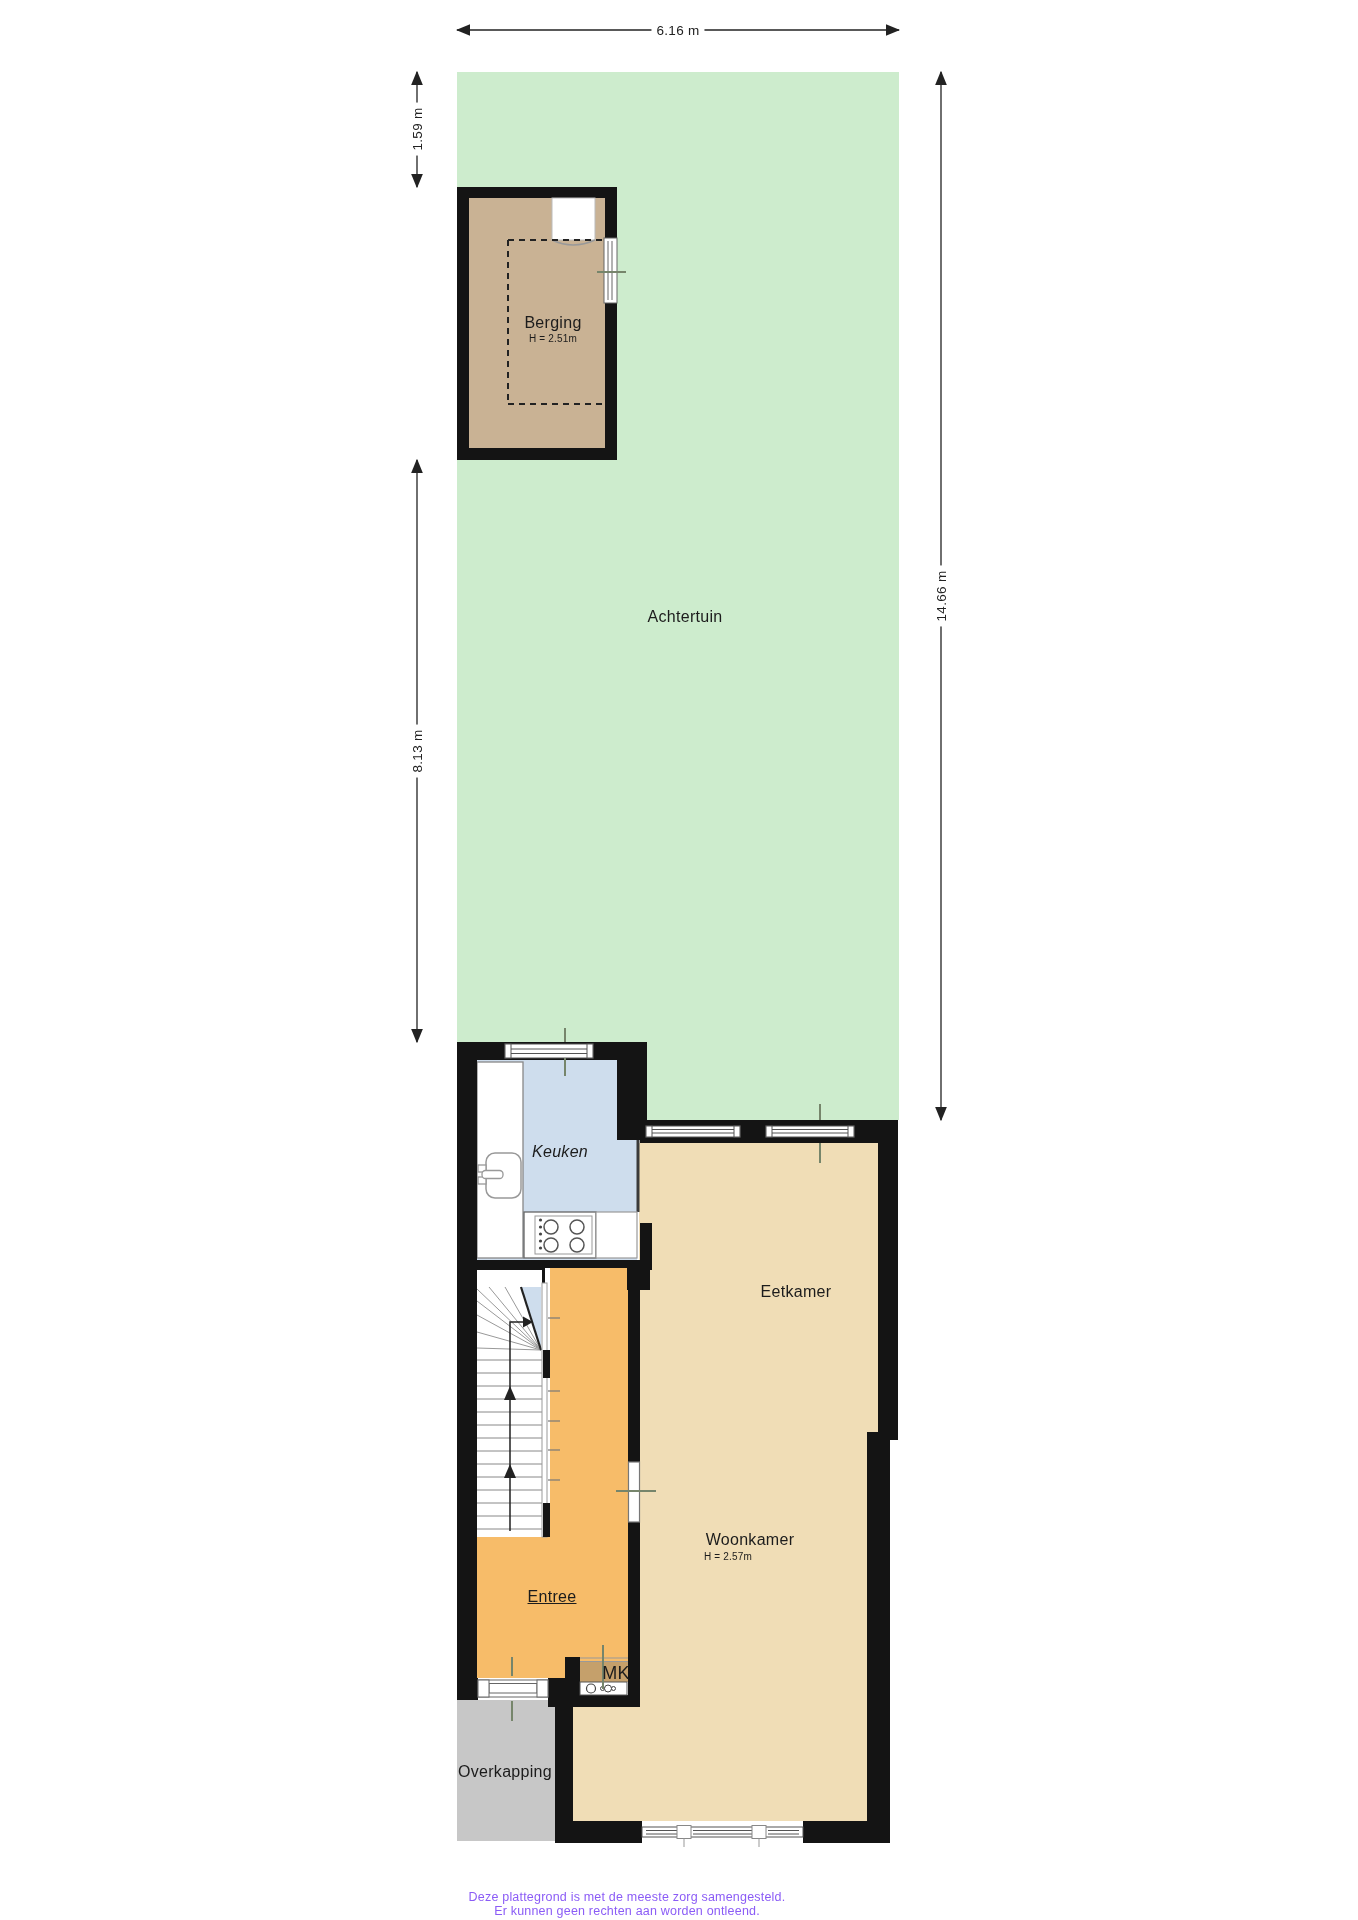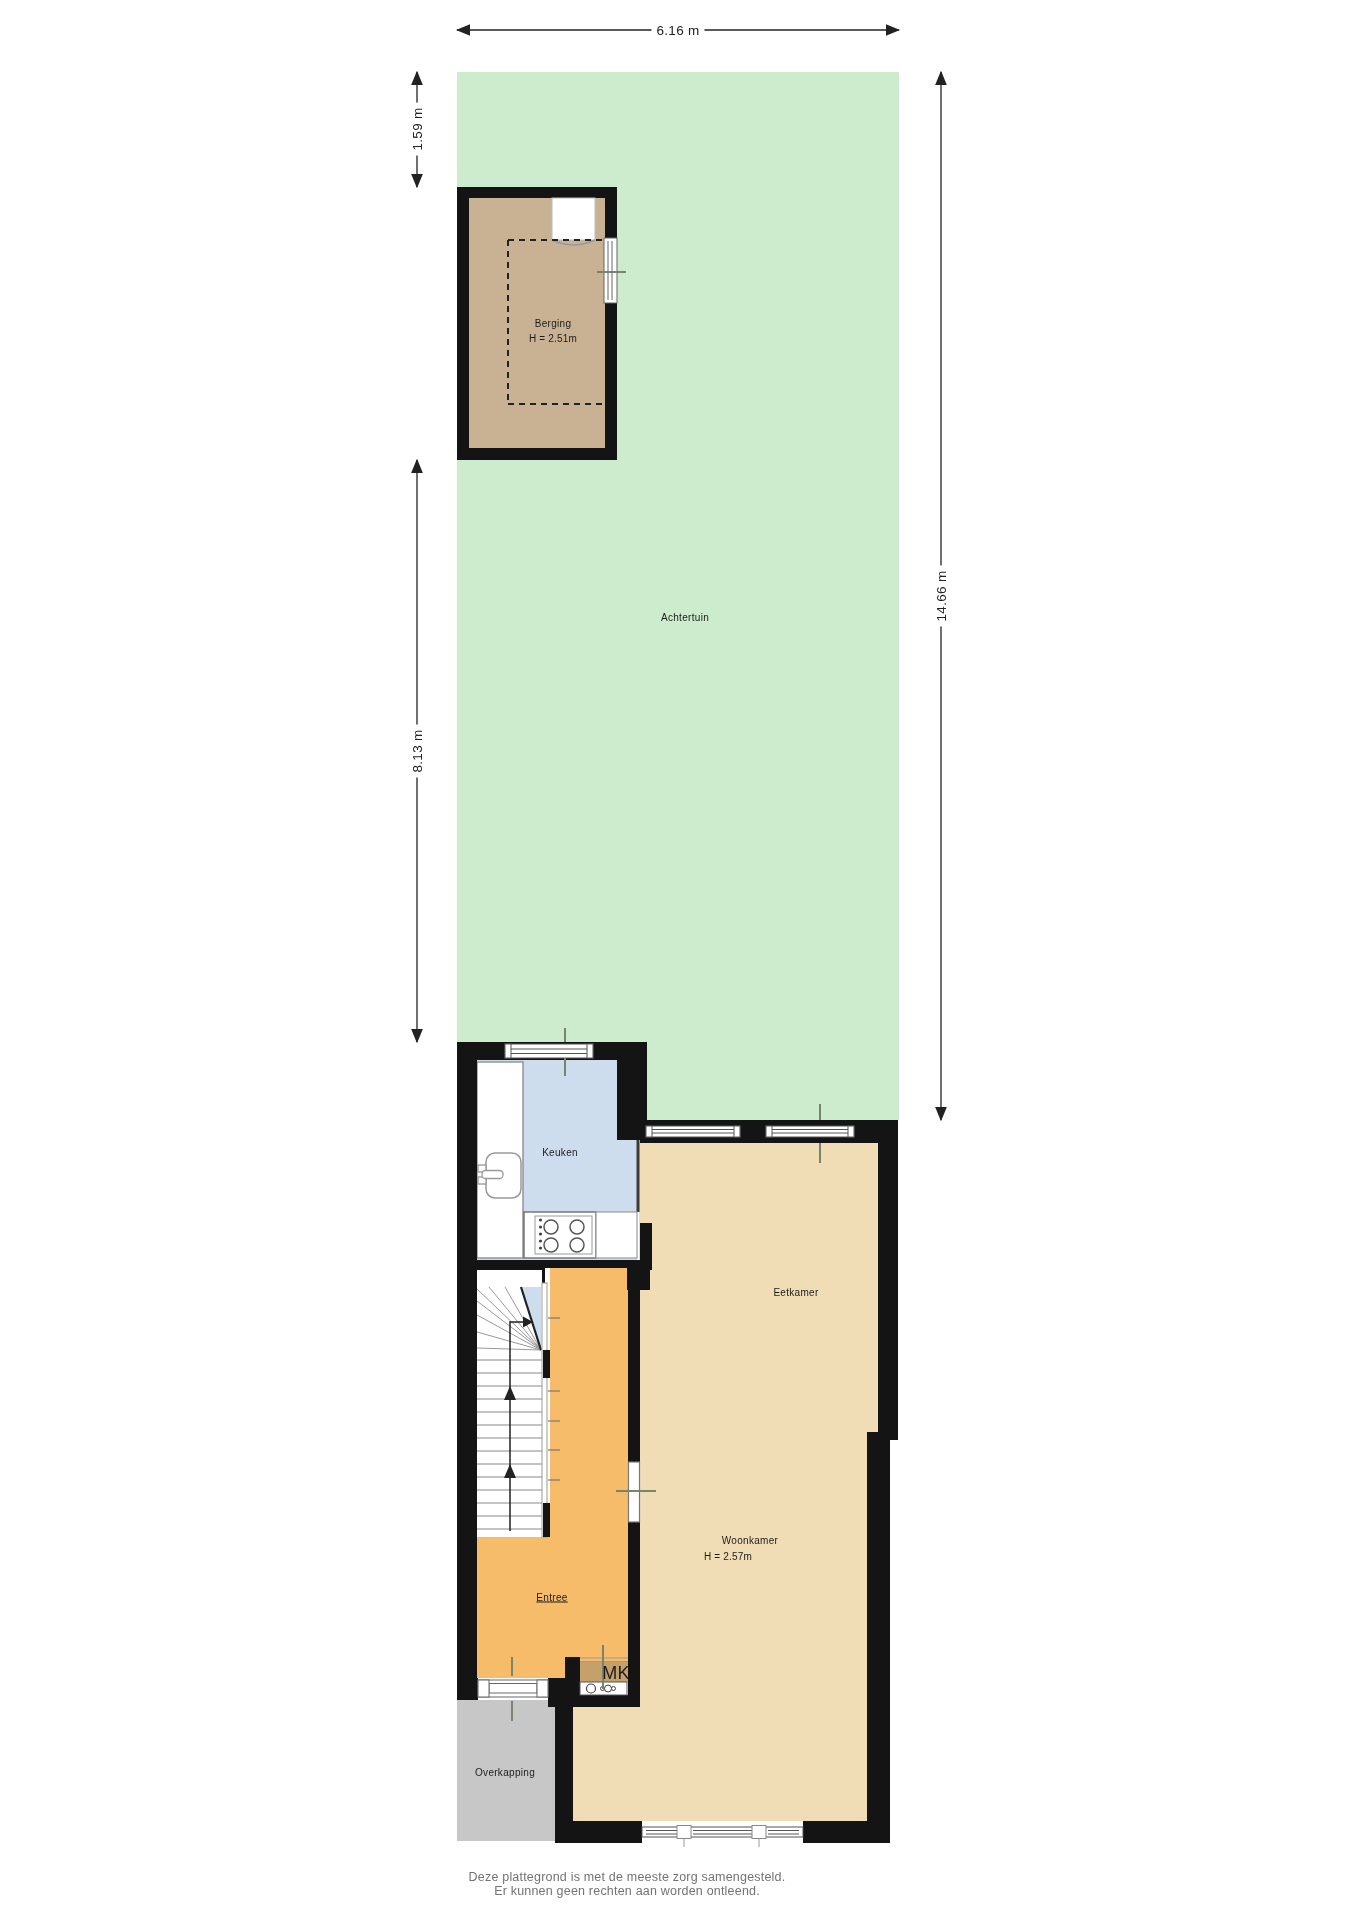--- a/index.html
+++ b/index.html
@@ -1,25 +1,25 @@
 <!DOCTYPE html>
 <html><head>
 <meta charset="utf-8">
 <style>
   html,body{margin:0;padding:0;background:#fff;}
   #stage{position:relative;width:1116px;height:1920px;background:#fff;overflow:hidden;
          font-family:"Liberation Sans", sans-serif;}
   #plan-svg{position:absolute;left:0;top:0;}
   .lbl{position:absolute;transform:translate(-50%,-50%);color:#1c1c1c;white-space:nowrap;
-       font-size:10px;letter-spacing:.3px;text-align:center;}
+       font-size:16px;letter-spacing:.3px;text-align:center;}
   .lbl.sub{font-size:10px;letter-spacing:.2px;}
   .lbl.mk{font-size:18px;}
   .lbl.dim{font-size:13.5px;background:#fff;padding:0 5px;color:#222;}
   .lbl.dim.vert{transform:translate(-50%,-50%) rotate(-90deg);}
-  .lbl.footer{font-size:12.5px;color:#737373;letter-spacing:.2px;}
+  .lbl.footer{font-size:12.5px;color:#8b5cf6;letter-spacing:.2px;margin-top:20px;}
 </style>
 </head>
 <body>
 
 <div id="stage">
 
   <svg id="plan-svg" width="1358" height="1920" viewBox="0 0 1358 1920">
     <defs>
       <marker id="arr" markerWidth="11" markerHeight="10" refX="10" refY="4.5" orient="auto-start-reverse">
         <path d="M0,0 L11,4.5 L0,9 z" fill="#222"></path>
@@ -235,21 +235,21 @@
   </svg>
 
   <div class="lbl dim" style="left:678px;top:30px;">6.16 m</div>
   <div class="lbl dim vert" style="left:417px;top:129px;">1.59 m</div>
   <div class="lbl dim vert" style="left:417px;top:751px;">8.13 m</div>
   <div class="lbl dim vert" style="left:941px;top:596px;">14.66 m</div>
 
   <div class="lbl" style="left:685px;top:617px;">Achtertuin</div>
   <div class="lbl" style="left:553px;top:323px;">Berging</div>
   <div class="lbl sub" style="left:553px;top:338px;">H = 2.51m</div>
-  <div class="lbl" style="left:560px;top:1152px;">Keuken</div>
+  <div class="lbl" style="left:560px;top:1152px;font-style:italic;">Keuken</div>
   <div class="lbl" style="left:796px;top:1292px;">Eetkamer</div>
   <div class="lbl" style="left:750px;top:1540px;">Woonkamer</div>
   <div class="lbl sub" style="left:728px;top:1556px;">H = 2.57m</div>
   <div class="lbl" style="left:552px;top:1597px;text-decoration:underline;">Entree</div>
   <div class="lbl mk" style="left:616px;top:1673px;">MK</div>
   <div class="lbl" style="left:505px;top:1772px;">Overkapping</div>
 
   <div class="lbl footer" style="left:627px;top:1877px;">Deze plattegrond is met de meeste zorg samengesteld.</div>
   <div class="lbl footer" style="left:627px;top:1891px;">Er kunnen geen rechten aan worden ontleend.</div>
 

